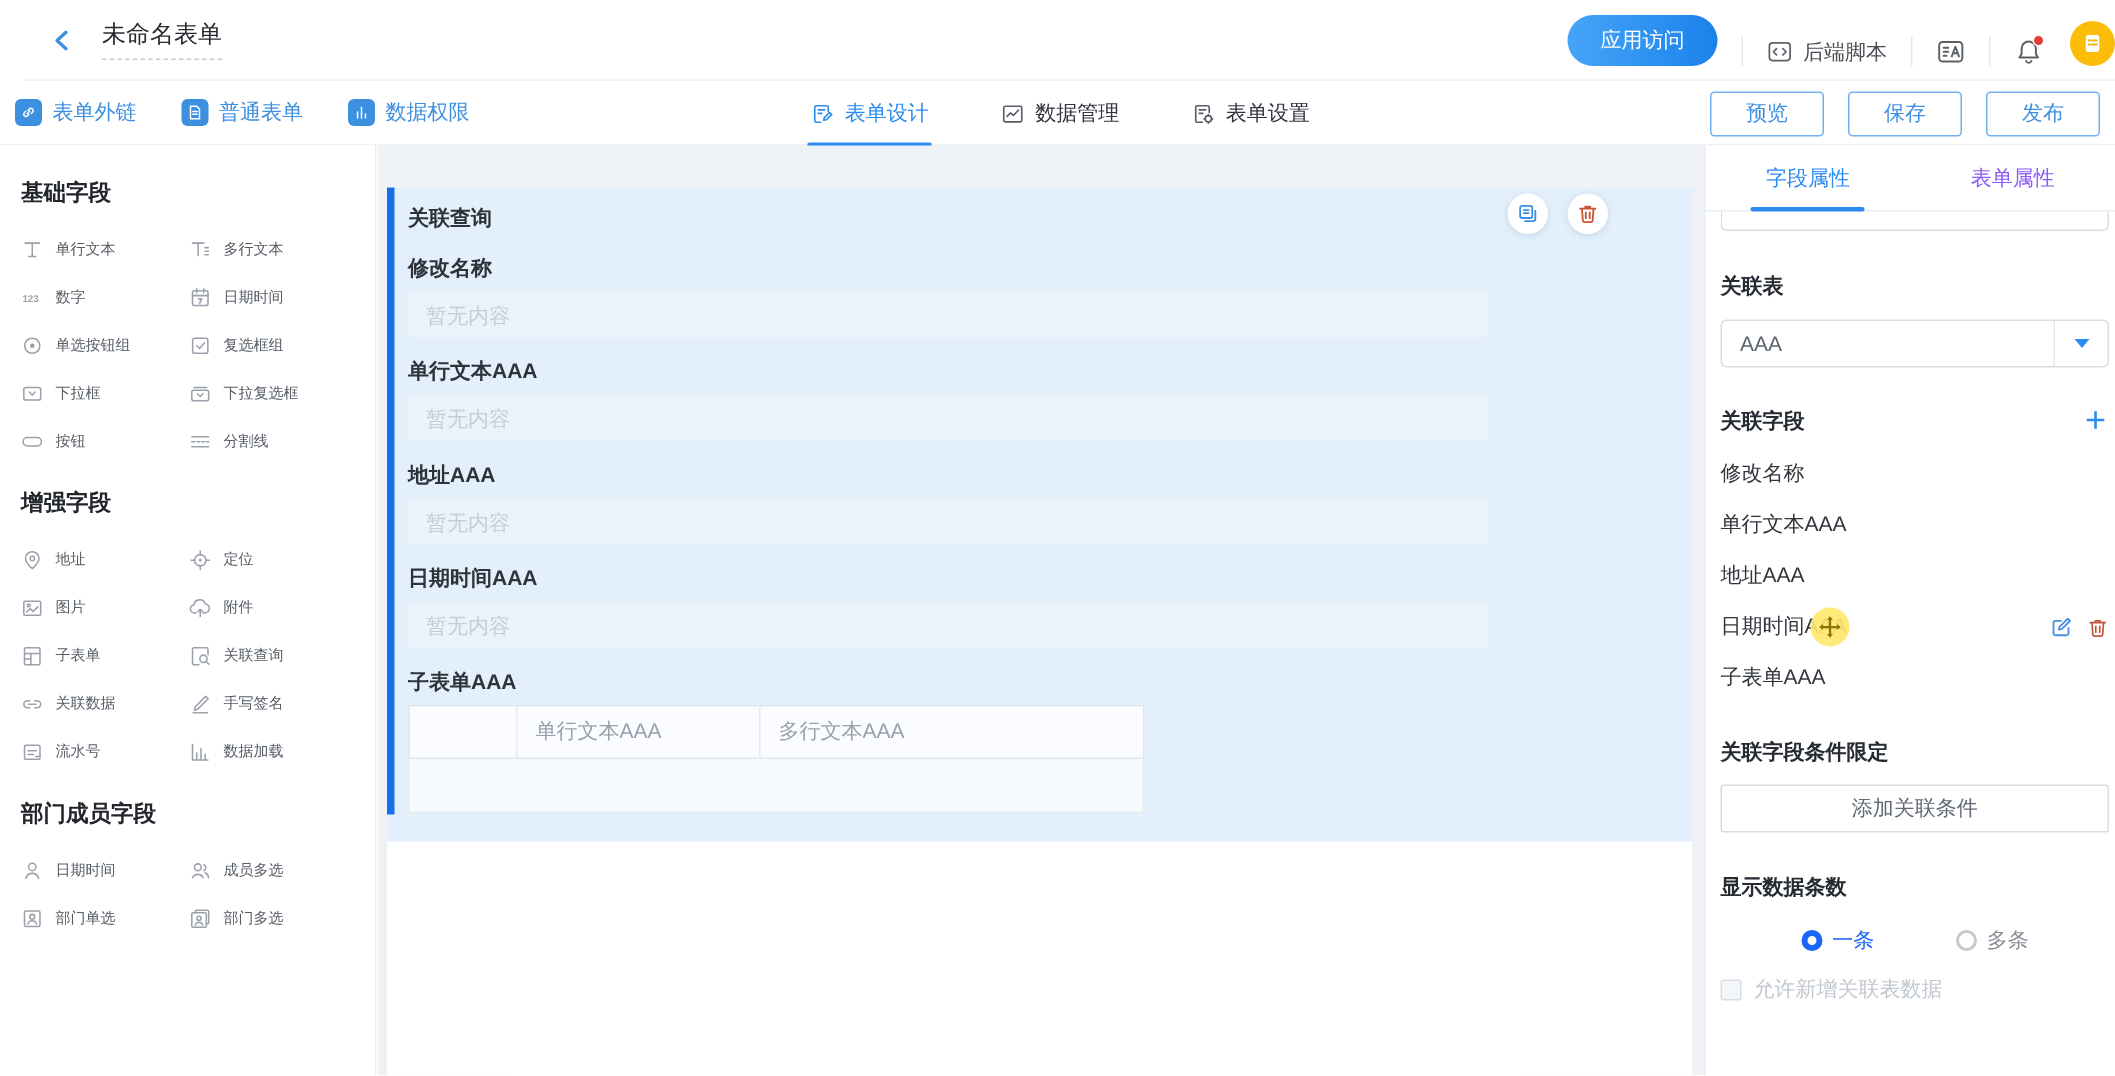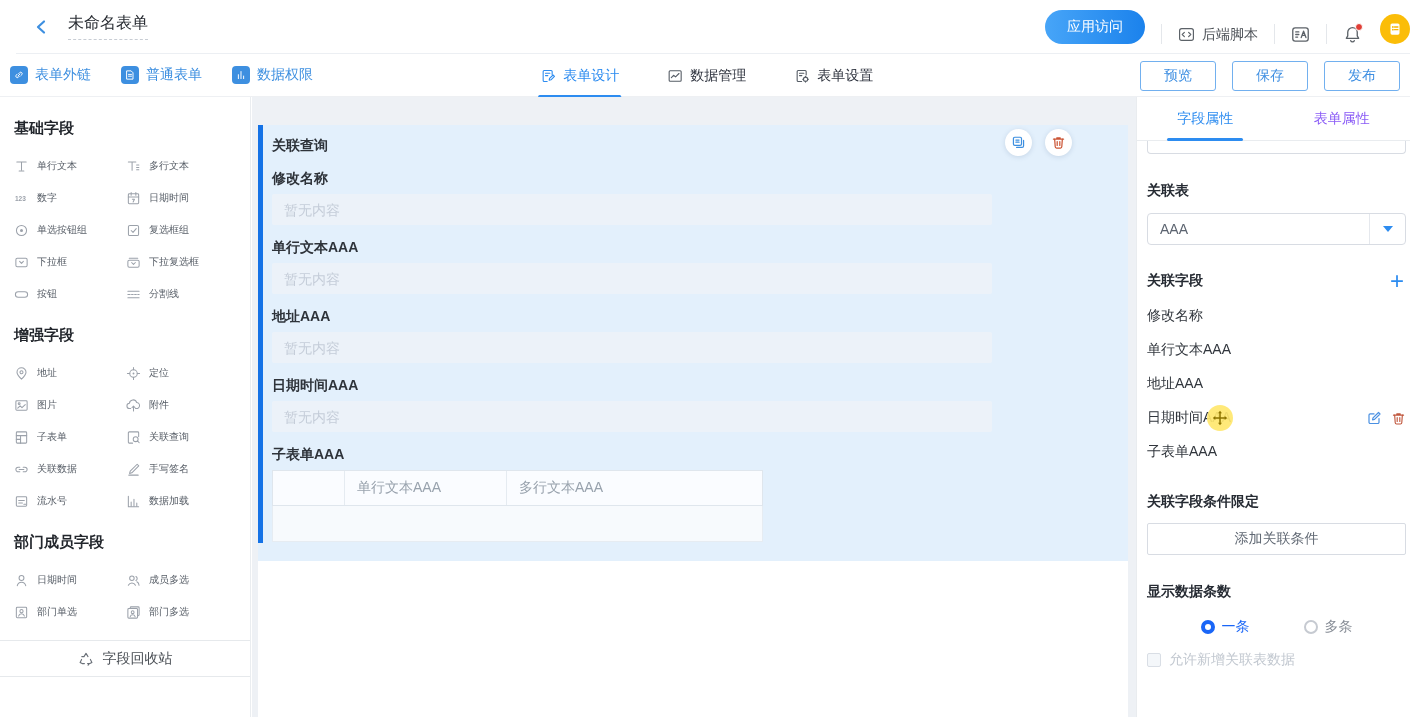--- a/index.html
+++ b/index.html
@@ -481,28 +481,20 @@
                   <rect x="2" y="3.8" width="10.3" height="10.2" rx="1"></rect>
                   <circle cx="7.1" cy="7.7" r="1.5"></circle>
                   <path d="M4.5 12.4a2.7 2.7 0 015.2 0"></path>
                 </svg>
               </span>
               <span class="slbl">部门多选</span>
             </div>
           </div>
         </div>
       </div>
-    <div class="recycle-row">
-      <span class="sicon">
-        <svg width="16" height="16" viewBox="0 0 16 16" fill="none" stroke="currentColor" stroke-width="1.1" stroke-linecap="round" stroke-linejoin="round">
-            <path d="M6 5.6L8 2.4l2 3.2M5.9 5.6H3.8M3.6 8.4l-1.5 3 2.1 1.2h2.2M12.4 8.4l1.5 3-2.1 1.2h-2.2M10.1 14.2l1-1.6"></path>
-          </svg>
-      </span>
-      <span>字段回收站</span>
-    </div>
   </aside>
 
   <main class="canvas-wrap">
     <div class="canvas">
       <div class="block">
         <div class="block-bar"></div>
         <div class="block-actions">
           <div class="circle-btn">
             <svg width="15" height="15" viewBox="0 0 16 16" fill="none" stroke="#3d8fe0" stroke-width="1.3" stroke-linecap="round" stroke-linejoin="round">
                 <rect x="2.6" y="2.4" width="8.6" height="8.6" rx="1.4"></rect>

